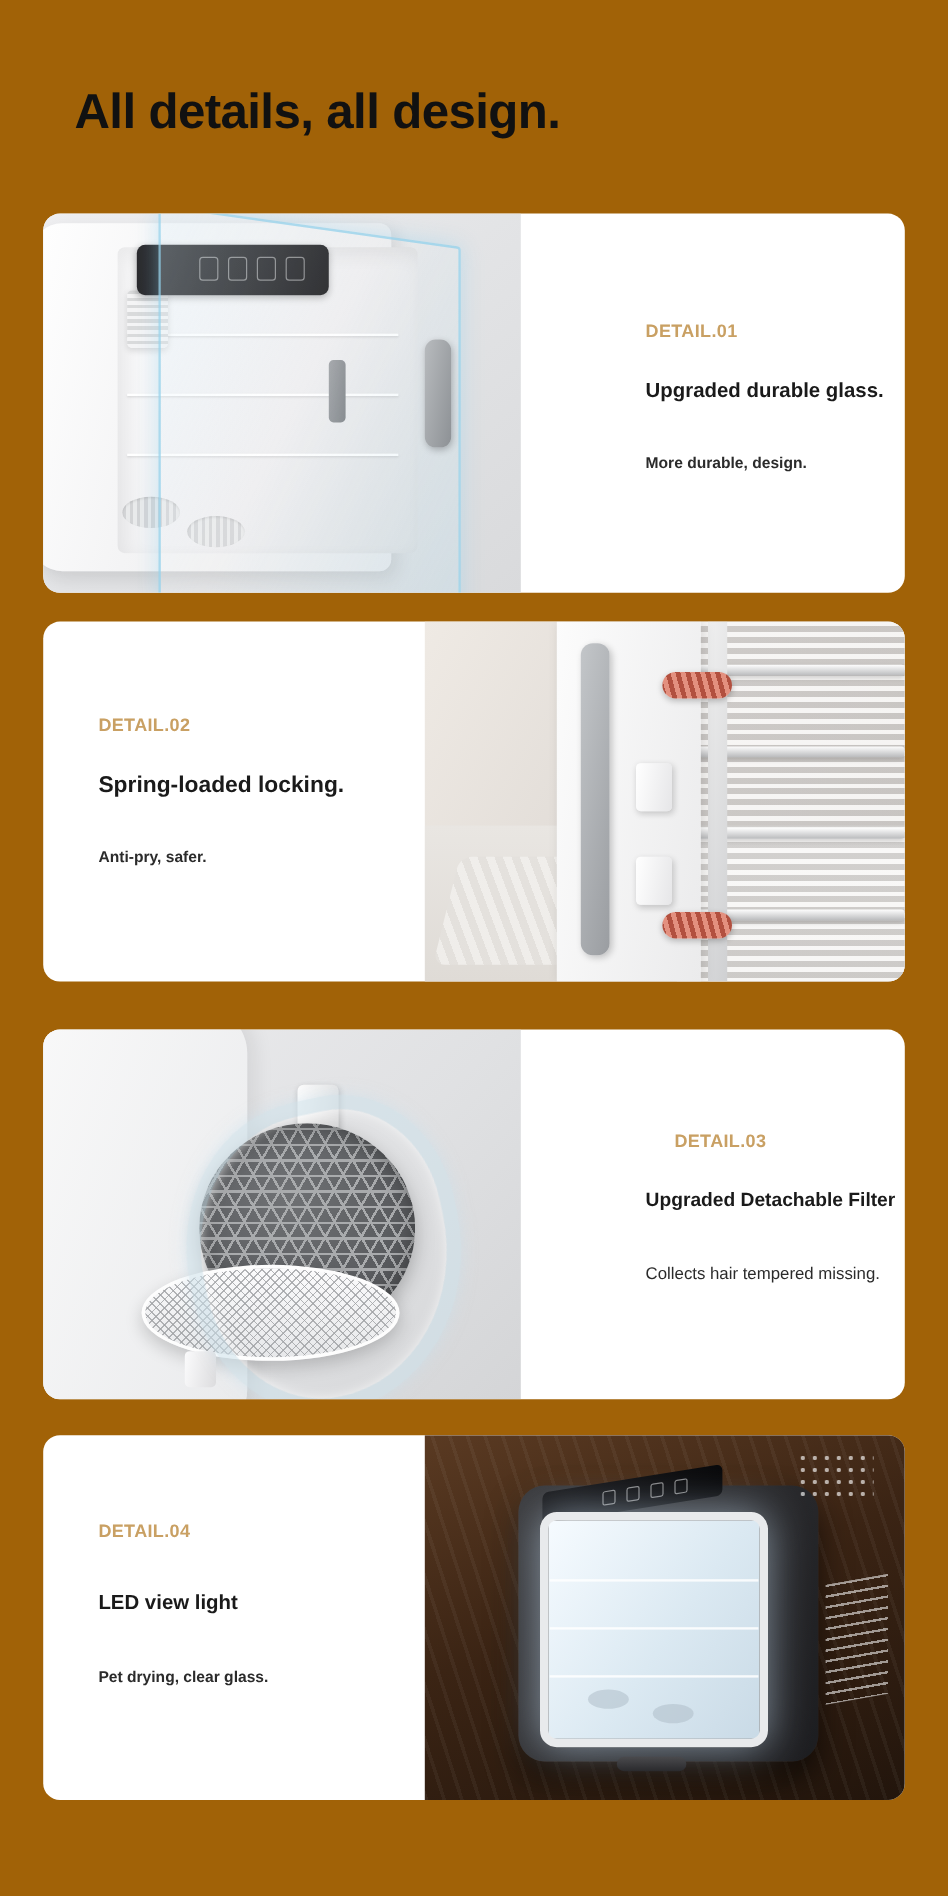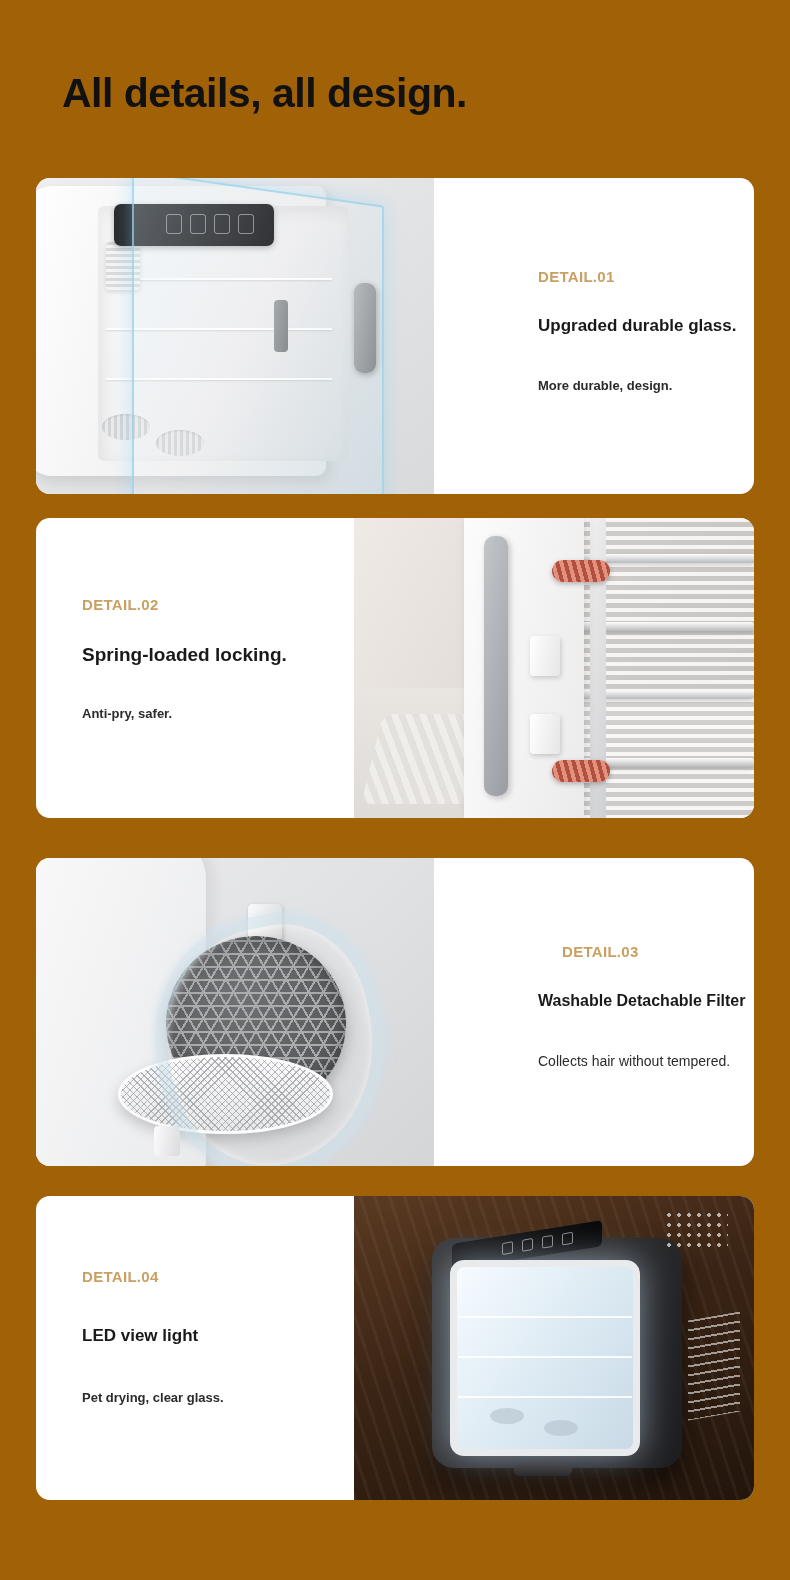--- a/index.html
+++ b/index.html
@@ -340,22 +340,22 @@
     <div class="img-pane img3" style="width:398px; height:308px;">
       <div class="wall"></div>
       <div class="disc-tab"></div>
       <div class="disc"></div>
       <div class="mesh"></div>
       <div class="mesh-tab"></div>
       <div class="water"></div>
     </div>
     <div class="text-pane">
       <div class="detail-label" style="left:104px; top:85px;margin-left:24px;">DETAIL.03</div>
-      <div class="detail-head" style="left:104px; top:134px; font-size:16px;">Washable Detachable Filter</div>
-      <div class="detail-sub" style="left:104px; top:195px; font-weight:normal; font-size:14px;">Collects hair without tempered.</div>
+      <div class="detail-head" style="left:104px; top:134px; font-size:16px;">Upgraded Detachable Filter</div>
+      <div class="detail-sub" style="left:104px; top:195px; font-weight:normal; font-size:14px;">Collects hair tempered missing.</div>
     </div>
   </div>
 
   <div class="card right-img" style="left:36px; top:1196px; width:718px; height:304px;">
     <div class="text-pane">
       <div class="detail-label" style="left:46px; top:72px;">DETAIL.04</div>
       <div class="detail-head" style="left:46px; top:130px;">LED view light</div>
       <div class="detail-sub" style="left:46px; top:194px;">Pet drying, clear glass.</div>
     </div>
     <div class="img-pane img4" style="width:400px; height:304px;">

